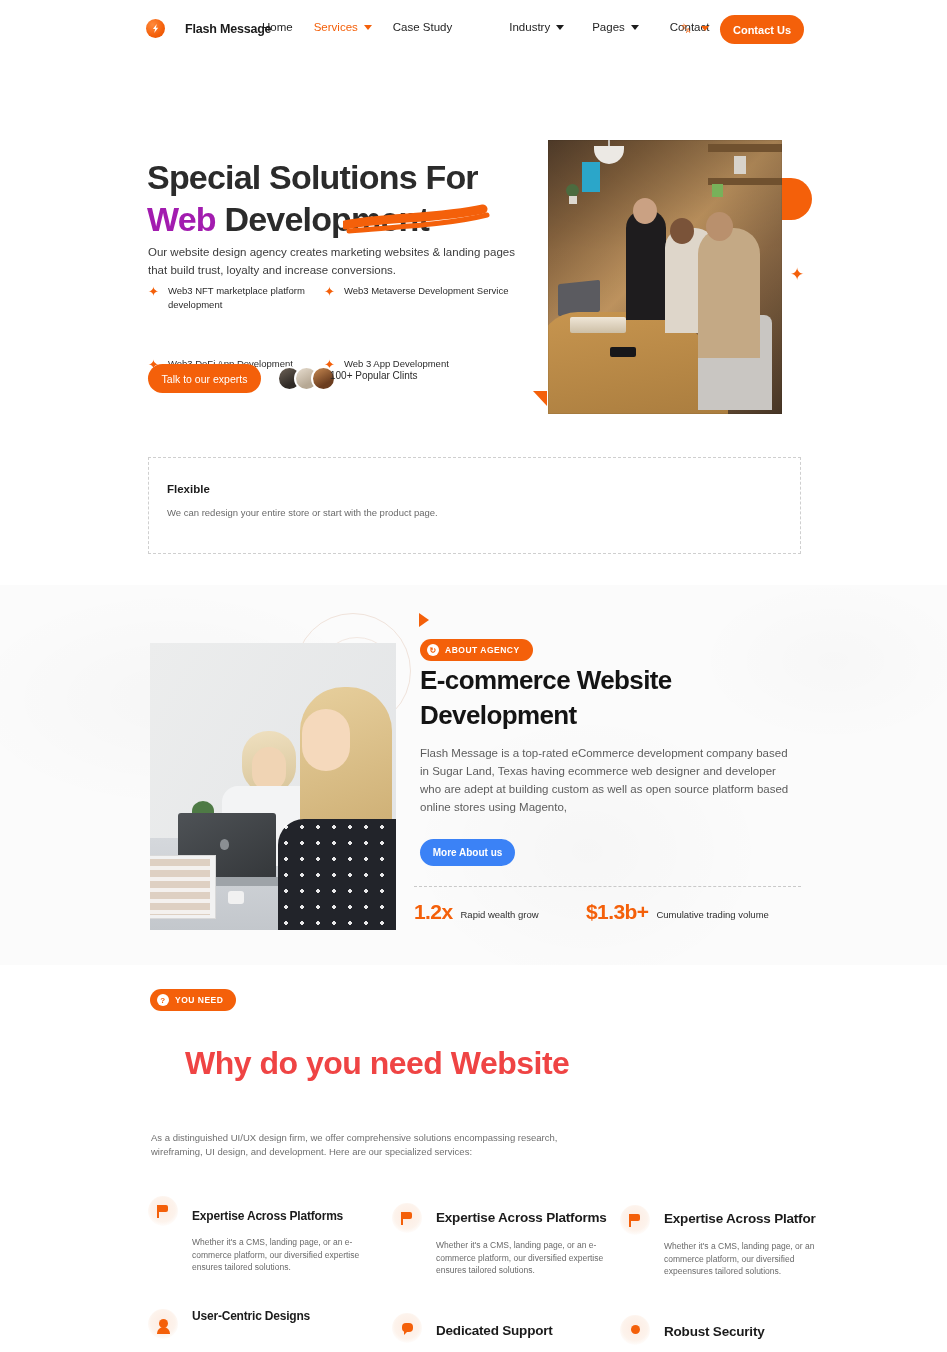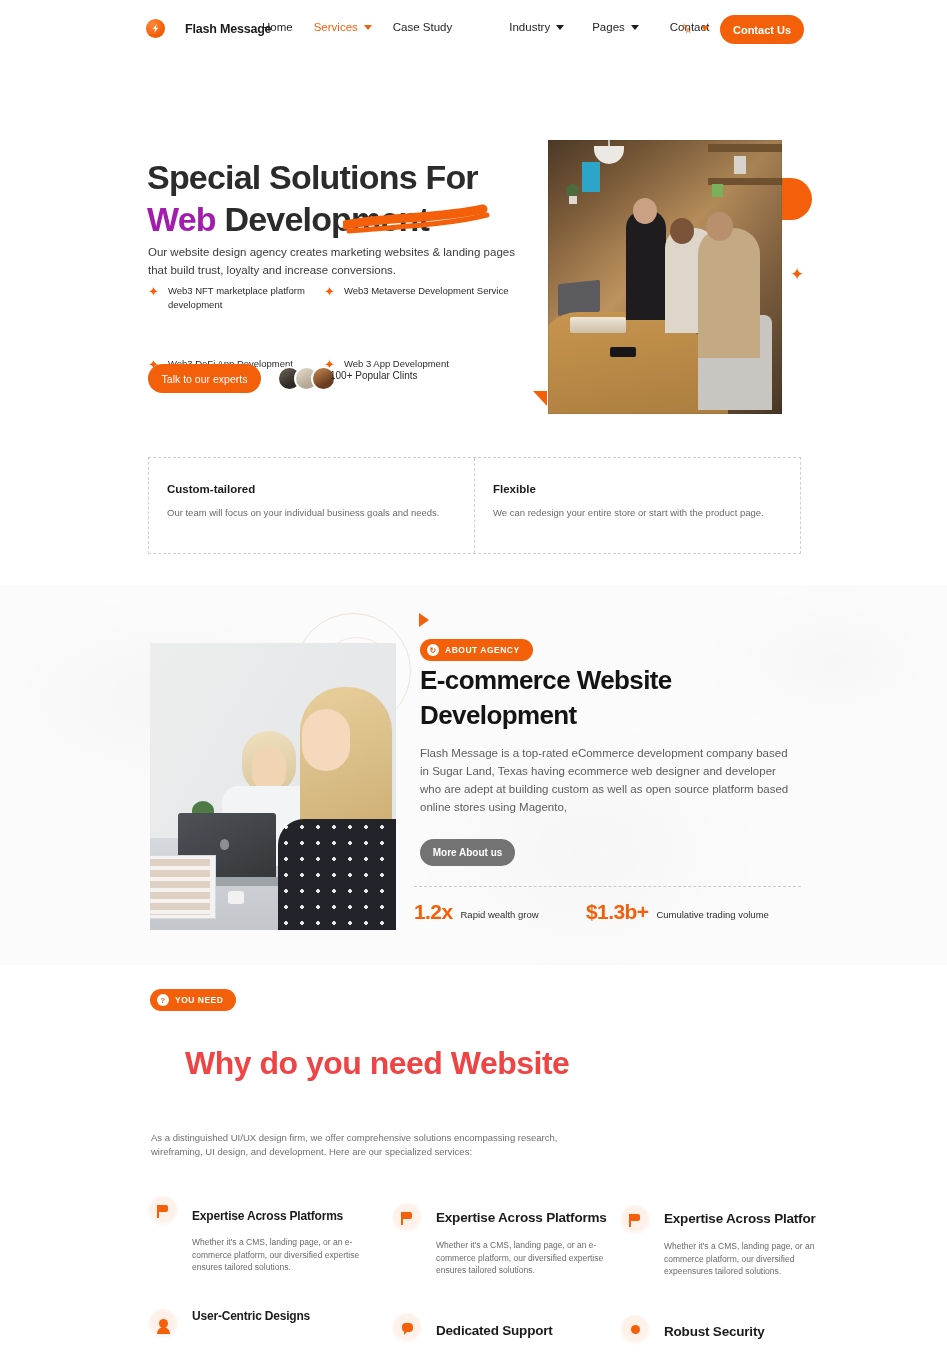--- a/index.html
+++ b/index.html
@@ -186,21 +186,21 @@
   .about-h2 {
     position: absolute; left: 420px; top: 663px; width: 330px;
     font-size: 26px; line-height: 35px; font-weight: 700; color: #141414; letter-spacing: -0.6px;
   }
   .about-p {
     position: absolute; left: 420px; top: 744px; width: 375px;
     font-size: 11.5px; line-height: 18px; color: #5d5d5d;
   }
   .more-btn {
     position: absolute; left: 420px; top: 839px; width: 95px; height: 27px;
-    background: #737373; color: #fff; border: none; border-radius: 14px;
+    background: #3b82f6; color: #fff; border: none; border-radius: 14px;
     font-size: 10px; font-weight: 700; font-family: "Liberation Sans", sans-serif; cursor: pointer;
   }
   .stats-divider { position: absolute; left: 414px; top: 886px; width: 387px; border-top: 1px dashed #c9c9c9; }
   .stat { position: absolute; display: flex; align-items: flex-end; gap: 8px; }
   #stat1 { left: 414px; top: 901px; }
   #stat2 { left: 586px; top: 901px; }
   .stat .num { font-size: 21px; font-weight: 700; color: #f4600a; letter-spacing: -0.6px; line-height: 22px; }
   .stat .lbl { font-size: 9.5px; color: #2e2e2e; padding-bottom: 3px; }
 
   
@@ -347,24 +347,20 @@
     <div class="p3"></div>
       <div class="head h3"></div>
   </div>
   <div class="hero-img-border"></div>
   <div class="blob-right"></div>
   <span class="spark-right">✦</span>
   <div class="tri-left"></div>
 
   <div class="cards">
     <div class="card">
-      <h3>Custom-tailored</h3>
-      <p>Our team will focus on your individual business goals and needs.</p>
-    </div>
-    <div class="card">
       <h3>Flexible</h3>
       <p>We can redesign your entire store or start with the product page.</p>
     </div>
   </div>
 
   <div class="about-bg"></div>
   <div class="ring"></div>
   <div class="ring2"></div>
 
   <div class="about-img">

